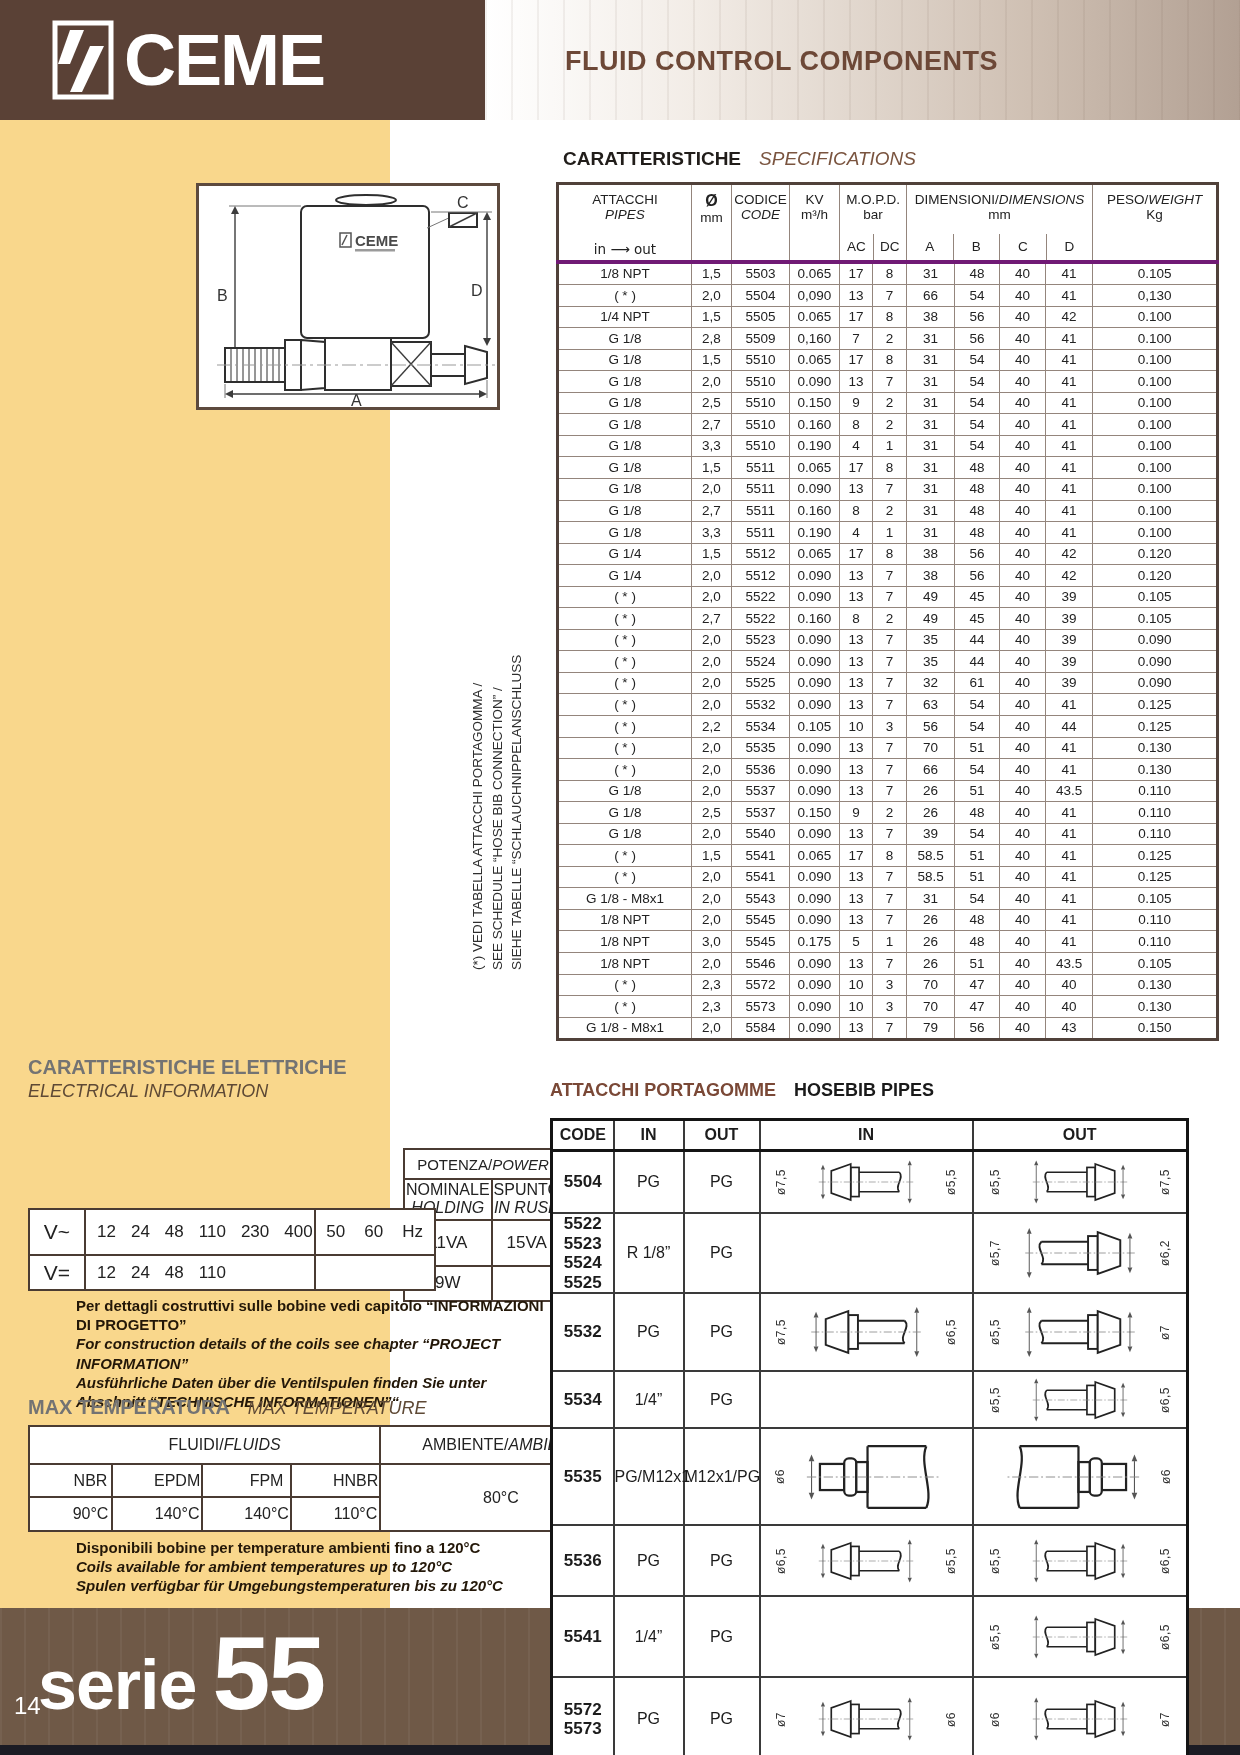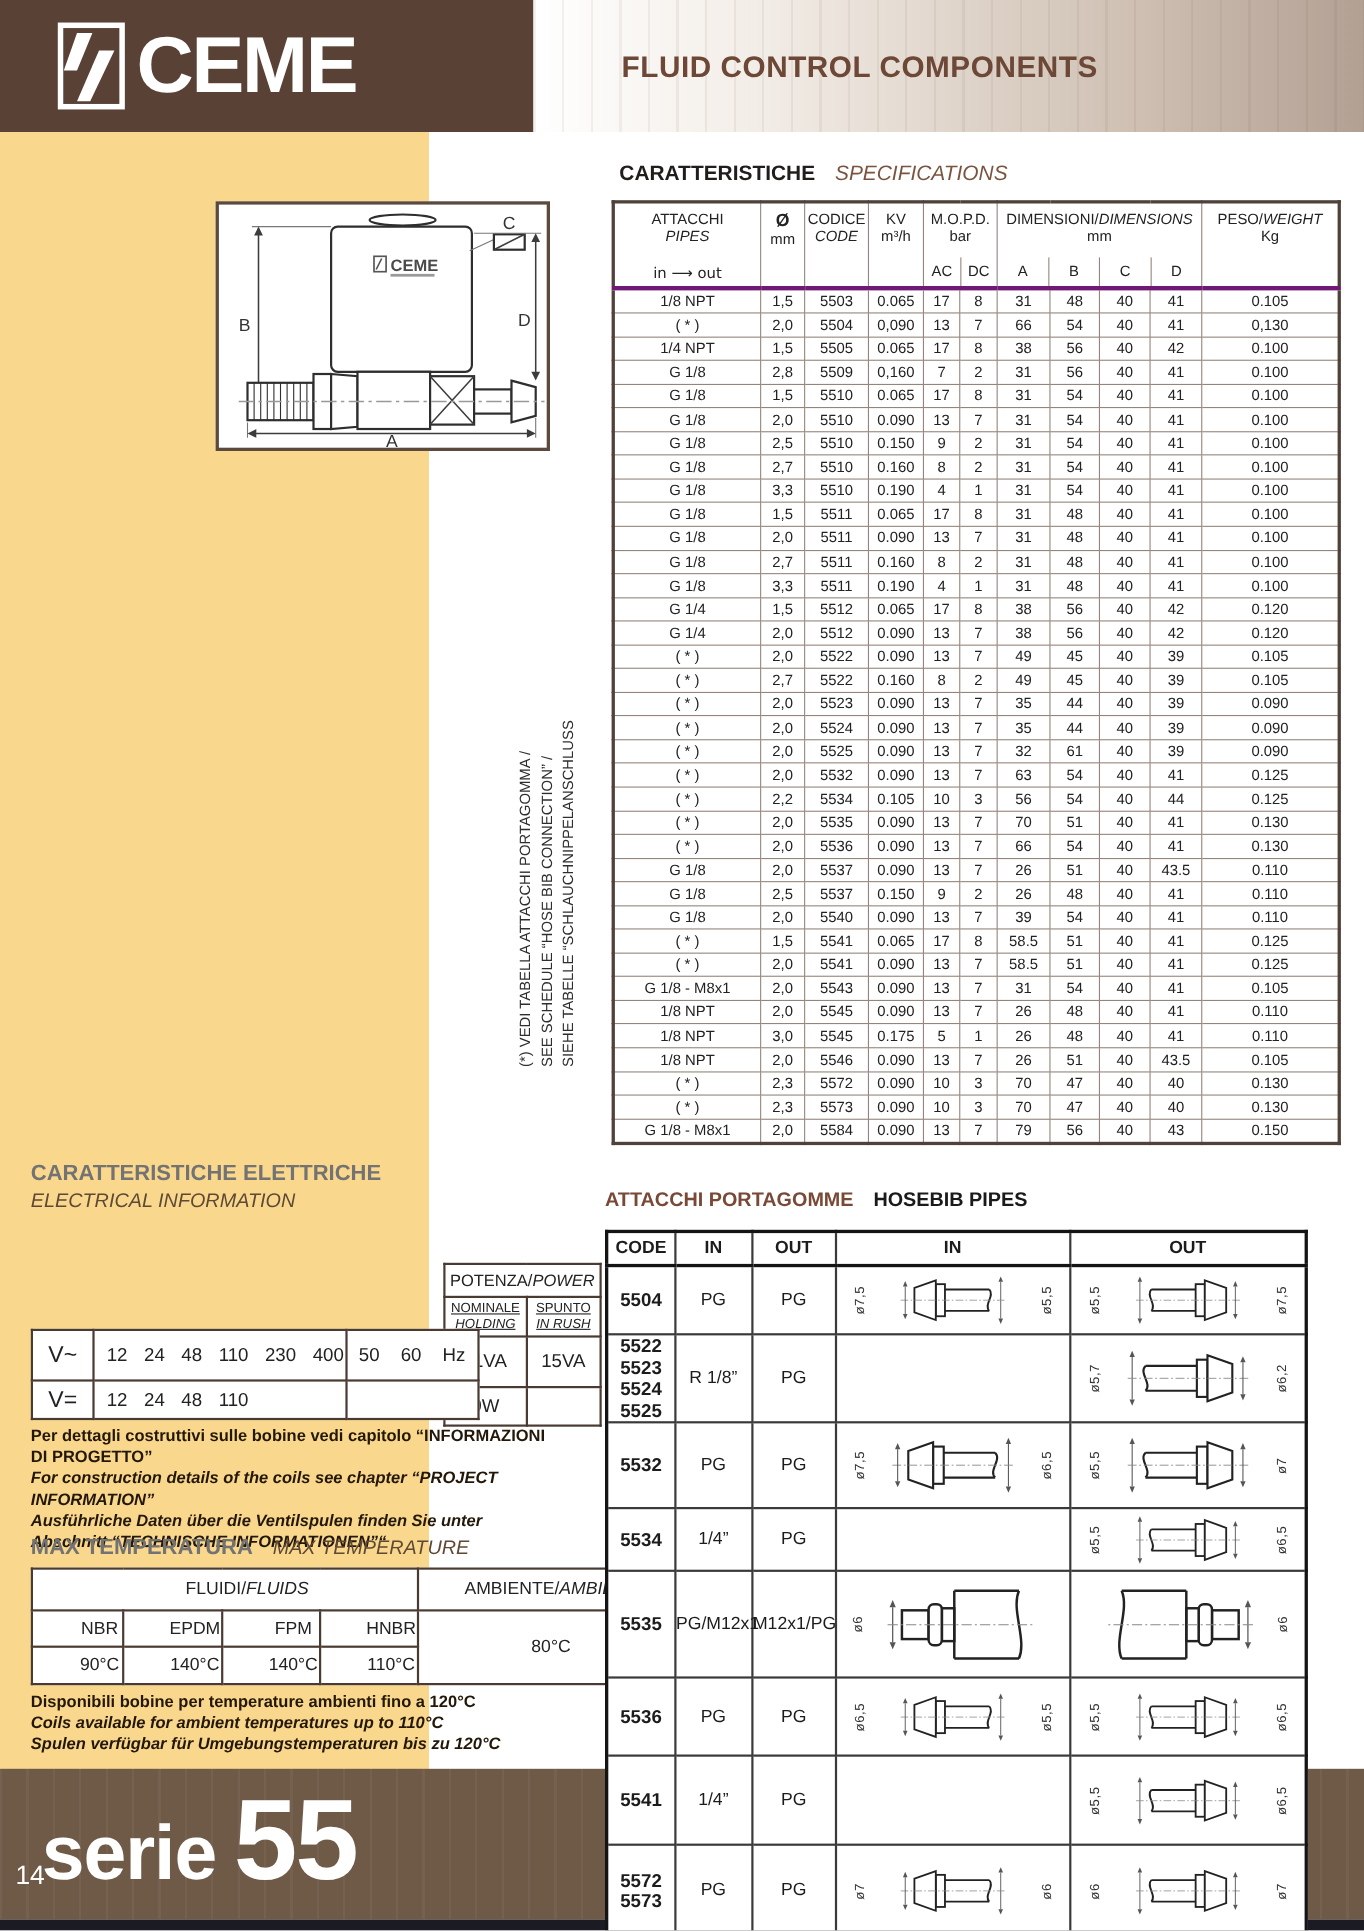--- a/index.html
+++ b/index.html
@@ -57,34 +57,34 @@
   .dia-sym{font-size:16px;font-weight:bold;}
 
   
   .spec-footnote{position:absolute;left:290px;top:728px;width:420px;height:64px;transform:rotate(-90deg);
      font-size:13.5px;color:#2e2e2e;line-height:1.45;text-align:left;white-space:nowrap;}
 
   
   .power-table{position:absolute;left:403px;top:1148px;border-collapse:collapse;background:#fff;}
   .power-table td{border:2px solid #4a3b32;text-align:center;color:#222;}
   .pw-title{font-size:15px;height:28px;padding:0 4px;margin-left:36px;}
-  .pw-sub{font-size:12px;line-height:1.15;height:32px;width:56px;text-decoration:underline;}
+  .pw-sub{font-size:16px;line-height:1.15;height:32px;width:56px;}
   .pw-val{font-size:17px;height:42px;}
   .pw-val2{font-size:17px;height:31px;}
   .it{font-style:italic;}
   .volt-table{position:absolute;left:28px;top:1208px;border-collapse:collapse;background:#fff;}
   .volt-table td{border:2px solid #4a3b32;color:#222;}
   .vt-label{width:52px;text-align:center;font-size:21px;}
   .vt-volts{width:196px;}
   .vt-freq{width:116px;}
   .vt-r1 td{height:42px;}
   .vt-r2 td{height:31px;}
   .num-row{display:flex;gap:15px;padding-left:10px;font-size:17px;}
   .freq-row{display:flex;justify-content:space-around;font-size:17px;}
-  .notes{position:absolute;font-size:15px;font-weight:bold;color:#231708;line-height:1.28;width:470px;}
+  .notes{position:absolute;font-size:15px;font-weight:bold;color:#231708;line-height:1.28;width:470px;margin-left:48px;}
 
   
   .mt-table{position:absolute;left:28px;top:1425px;border-collapse:collapse;background:#fff;table-layout:fixed;}
   .mt-table td{border:2px solid #4a3b32;text-align:center;color:#222;font-size:16px;padding-left:41px;}
   .mt-head td{height:34px;font-size:16px;}
   .mt-mat td{height:29px;}
   .mt-tmp td{height:30px;}
   .mt-amb{width:148px;font-size:17px;}
 
   
@@ -869,21 +869,21 @@
       <td>90°C</td>
       <td>140°C</td>
       <td>140°C</td>
       <td>110°C</td>
     </tr>
   </tbody>
     </table>
 
   <div class="notes" style="left:28px;top:1538px;position:absolute;">
     <div>Disponibili bobine per temperature ambienti fino a 120°C</div>
-    <div class="it">Coils available for ambient temperatures up to 110°C</div>
+    <div class="it">Coils available for ambient temperatures up to 120°C</div>
     <div class="it">Spulen verfügbar für Umgebungstemperaturen bis zu 120°C</div>
   </div>
 
   <div class="sec-head" style="left:550px;top:1080px;">
     <span class="h-it-brown">ATTACCHI PORTAGOMME</span>
     <span class="h-en-black">HOSEBIB PIPES</span>
   </div>
 
   <table class="hose-table">
     <colgroup>

